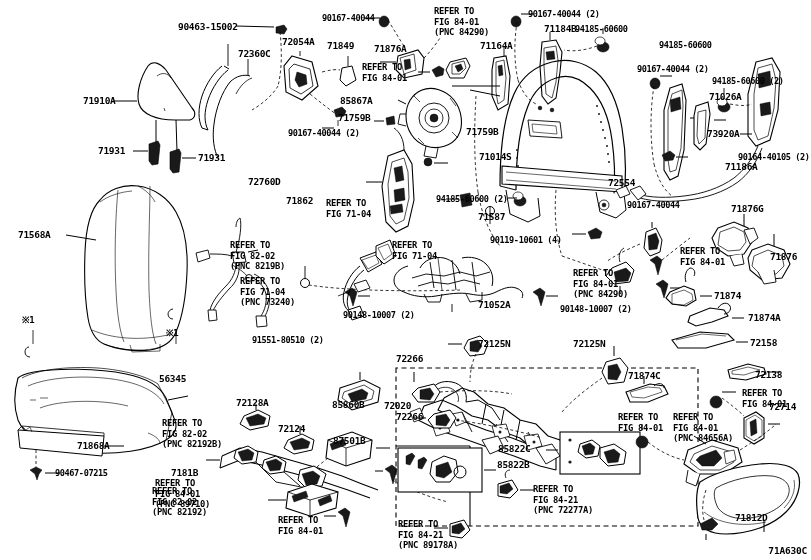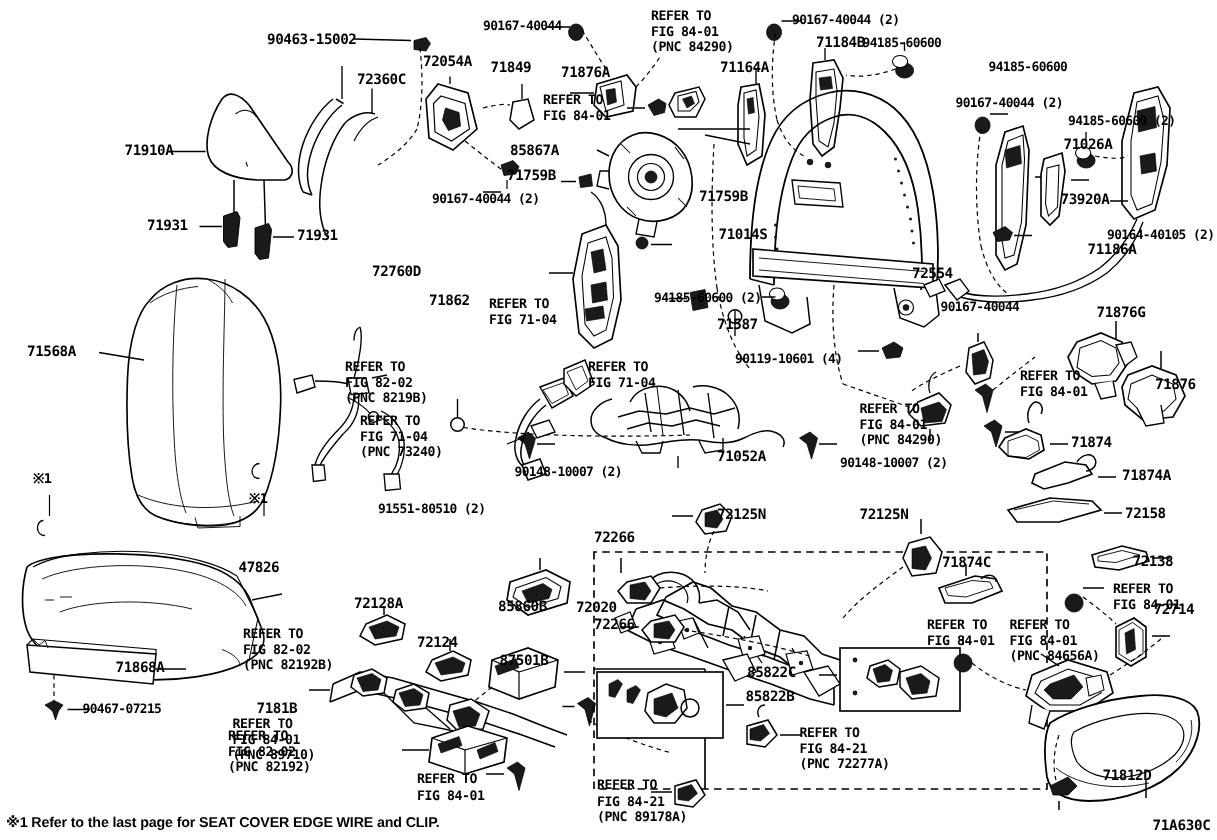--- a/index.html
+++ b/index.html
@@ -635,21 +635,21 @@
   <div class="lbl ref" style="left:573px;top:268px;">REFER TO
 FIG 84-01
 (PNC 84290)</div>
   <div class="lbl sm" style="left:252px;top:335px;">91551-80510 (2)</div>
 
   <div class="lbl" style="left:396px;top:354px;">72266</div>
   <div class="lbl" style="left:396px;top:412px;">72266</div>
   <div class="lbl" style="left:478px;top:339px;">72125N</div>
   <div class="lbl" style="left:573px;top:339px;">72125N</div>
 
-  <div class="lbl" style="left:159px;top:374px;">47826</div>
+  <div class="lbl" style="left:159px;top:374px;">56345</div>
   <div class="lbl" style="left:77px;top:441px;">71868A</div>
   <div class="lbl sm" style="left:55px;top:468px;">90467-07215</div>
   <div class="lbl ref" style="left:162px;top:418px;">REFER TO
 FIG 82-02
 (PNC 82192B)</div>
   <div class="lbl ref" style="left:152px;top:486px;">REFER TO
 FIG 82-02
 (PNC 82192)</div>
 
   <div class="lbl" style="left:236px;top:398px;">72128A</div>
@@ -682,16 +682,15 @@
 FIG 84-01</div>
   <div class="lbl ref" style="left:673px;top:412px;">REFER TO
 FIG 84-01
 (PNC 84656A)</div>
   <div class="lbl" style="left:735px;top:513px;">71812D</div>
   <div class="lbl sm" style="left:666px;top:570px;">90084-16012 (2)</div>
 
   <div class="lbl" style="left:22px;top:315px;font-size:9px;">※1</div>
   <div class="lbl" style="left:166px;top:328px;font-size:9px;">※1</div>
 
-  <div class="footer">※1 Refer to the last page for SEAT COVER EDGE WIRE and CLIP.</div>
   <div class="figcode">71A630C</div>
 
 </div>
 
 </body></html>

